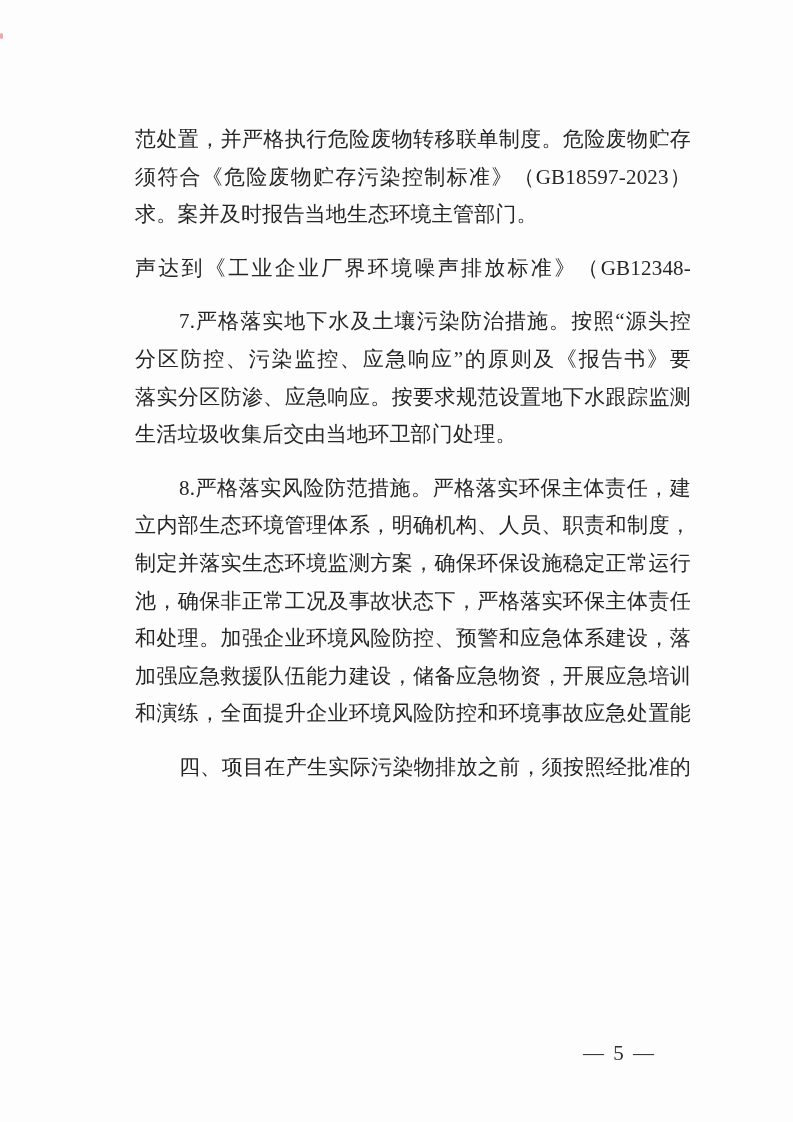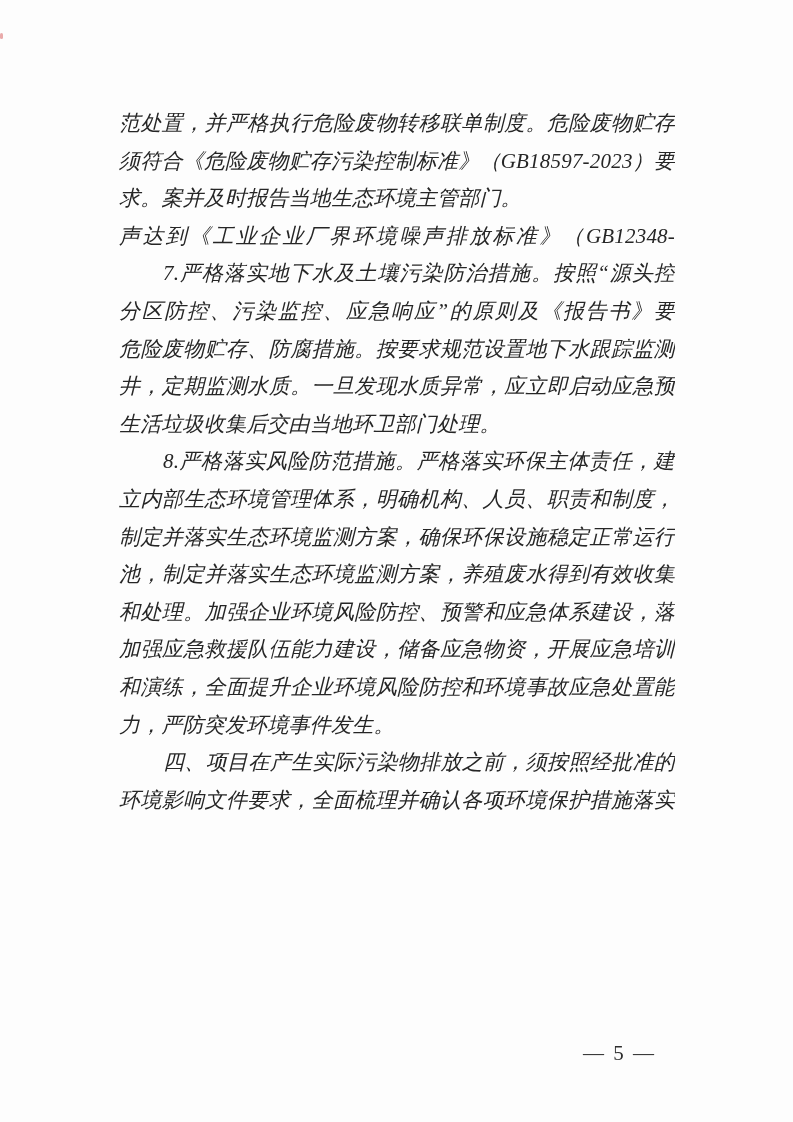--- a/index.html
+++ b/index.html
@@ -19,21 +19,21 @@
     width: 3px; height: 6px;
     background: rgba(214, 88, 88, 0.5);
     border-radius: 2px;
   }
   .text-block {
     position: absolute;
     left: 119px;
     top: 105px;
     width: 556px;
   }
-  .paragraph { margin: 0; padding: 0; font-style: italic; }
+  .paragraph { margin: 16px; padding: 0; }
   .line {
     width: 556px;
     height: 37.6px;
     line-height: 37.6px;
     font-size: 21px;
     letter-spacing: 0.2px;
     text-align: justify;
     text-align-last: justify;
     text-justify: inter-character;
     overflow: hidden;
@@ -61,33 +61,30 @@
         <div class="line">范处置，并严格执行危险废物转移联单制度。危险废物贮存</div>
         <div class="line">须符合《危险废物贮存污染控制标准》（GB18597-2023）要</div>
         <div class="line last">求。案并及时报告当地生态环境主管部门。</div>
       </div>
       <div class="paragraph">
         <div class="line">声达到《工业企业厂界环境噪声排放标准》（GB12348-2008）</div>
       </div>
       <div class="paragraph">
         <div class="line indent">7.严格落实地下水及土壤污染防治措施。按照“源头控制、</div>
         <div class="line">分区防控、污染监控、应急响应”的原则及《报告书》要求，</div>
-        <div class="line">危险废物贮存、防腐措施。按要求规范设置地下水跟踪监测</div>
-        <div class="line">井，定期监测水质。一旦发现水质异常，应立即启动应急预</div>
+        <div class="line">落实分区防渗、应急响应。按要求规范设置地下水跟踪监测</div>
         <div class="line last">生活垃圾收集后交由当地环卫部门处理。</div>
       </div>
       <div class="paragraph">
         <div class="line indent">8.严格落实风险防范措施。严格落实环保主体责任，建</div>
         <div class="line">立内部生态环境管理体系，明确机构、人员、职责和制度，</div>
         <div class="line">制定并落实生态环境监测方案，确保环保设施稳定正常运行</div>
-        <div class="line">池，制定并落实生态环境监测方案，养殖废水得到有效收集</div>
+        <div class="line">池，确保非正常工况及事故状态下，严格落实环保主体责任</div>
         <div class="line">和处理。加强企业环境风险防控、预警和应急体系建设，落</div>
         <div class="line">加强应急救援队伍能力建设，储备应急物资，开展应急培训</div>
         <div class="line">和演练，全面提升企业环境风险防控和环境事故应急处置能</div>
-        <div class="line last">力，严防突发环境事件发生。</div>
       </div>
       <div class="paragraph">
         <div class="line indent">四、项目在产生实际污染物排放之前，须按照经批准的</div>
-        <div class="line">环境影响文件要求，全面梳理并确认各项环境保护措施落实</div>
       </div>
     </div>
   <div class="page-number">— 5 —</div>
 </div>
 
 </body></html>

